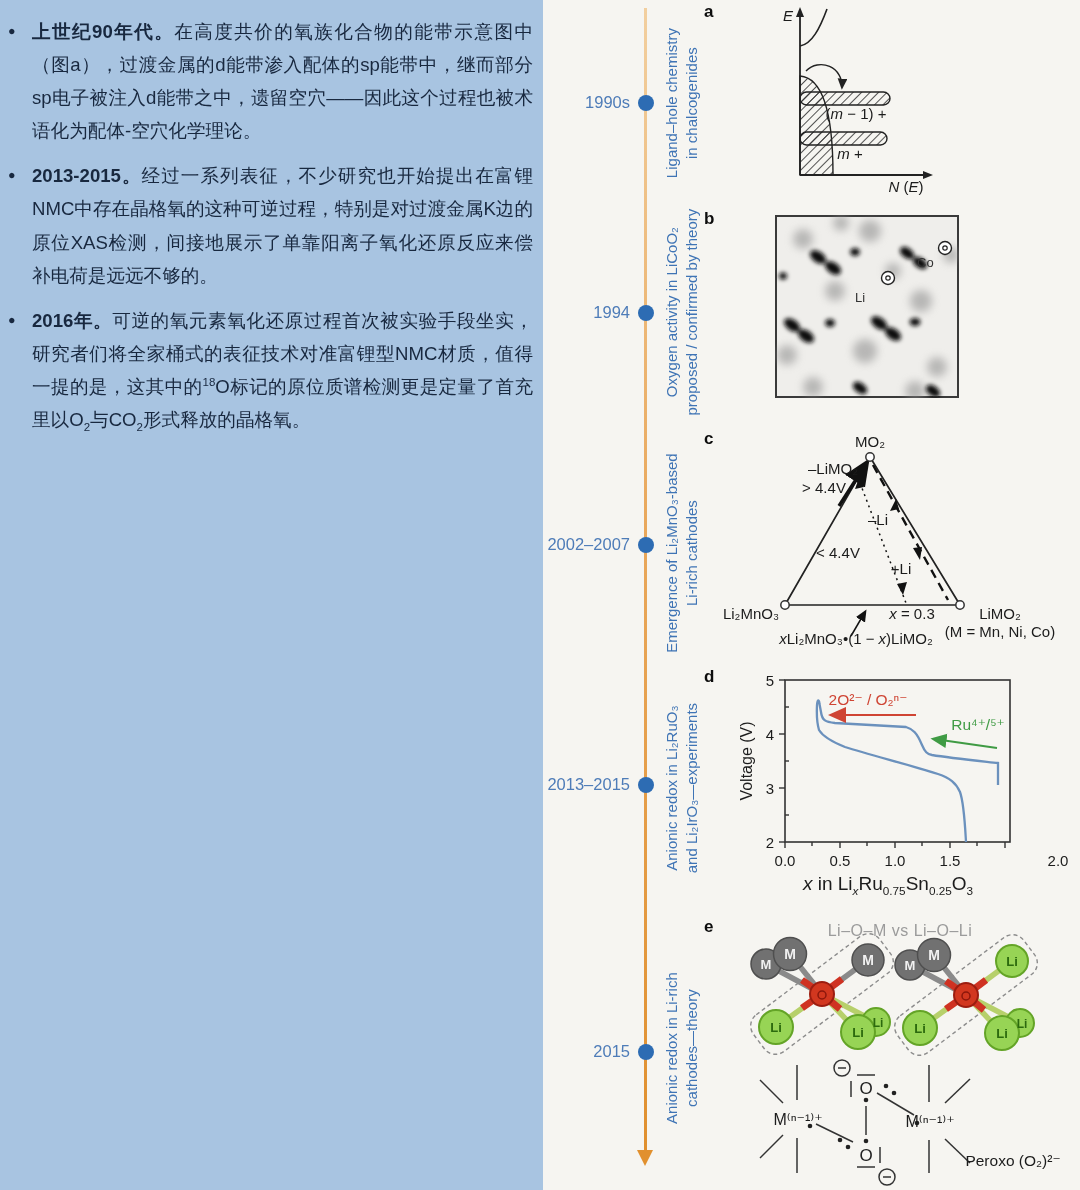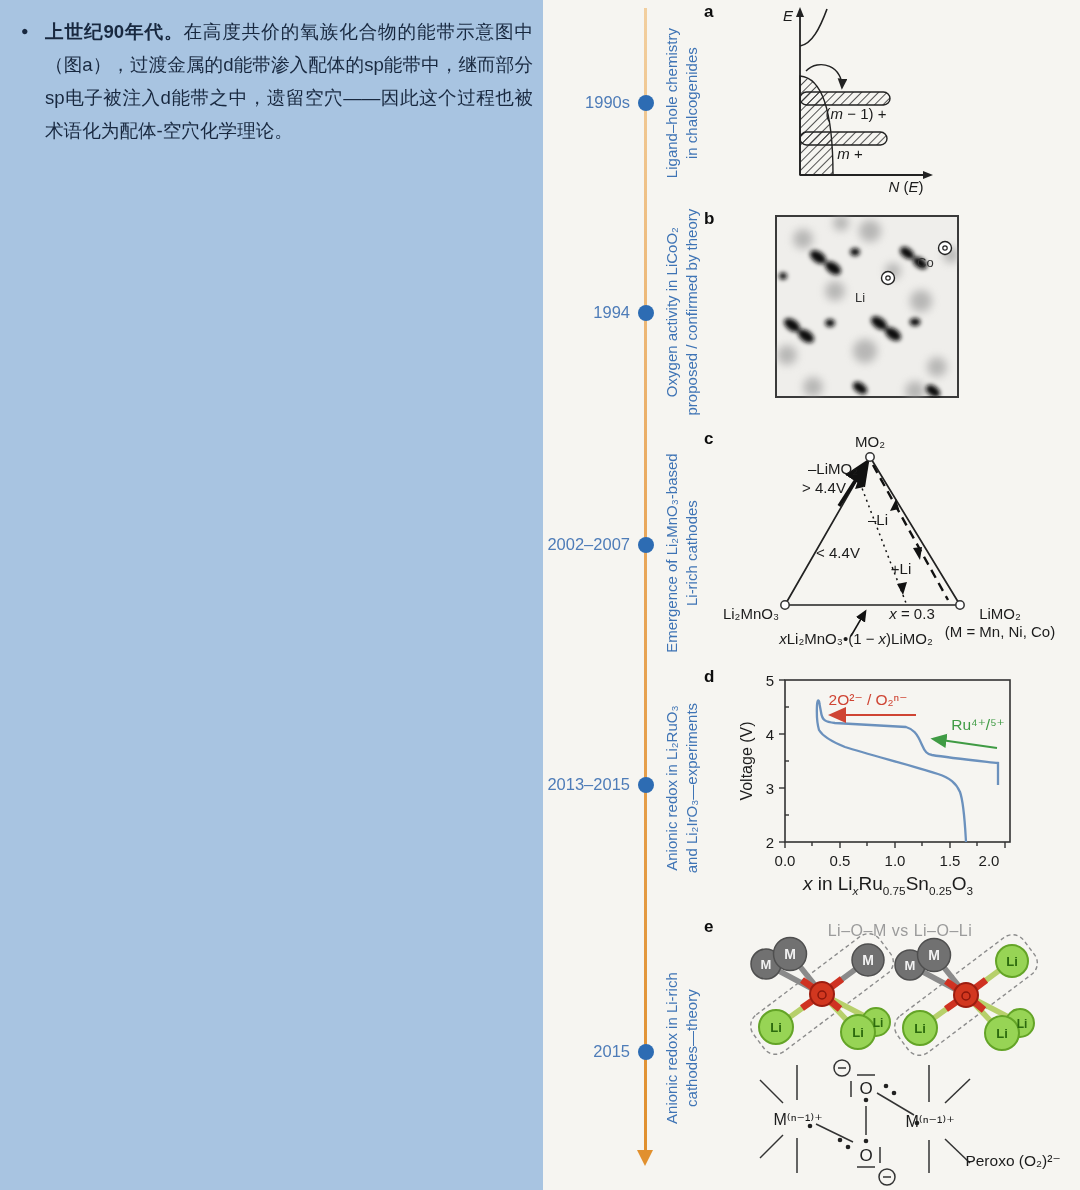--- a/index.html
+++ b/index.html
@@ -1,20 +1,20 @@
 <!DOCTYPE html>
 <html><head>
 <meta charset="utf-8">
 <style>
   html,body{margin:0;padding:0;background:#e8e8e8;}
   .page{position:relative;width:1080px;height:1190px;background:#f6f5f1;overflow:hidden;
         font-family:"Liberation Sans","DejaVu Sans",sans-serif;}
   
   .left-panel{position:absolute;left:0;top:0;width:543px;height:1190px;background:#a8c4e1;color:#18283f;overflow:hidden;}
-  ul.bullets{list-style:none;margin:0;padding:15px 10px 0 20px;}
+  ul.bullets{list-style:none;margin:0;padding:15px 10px 0 7px;}
   .bullets li{position:relative;padding-left:25px;margin-bottom:12px;font-size:18.6px;line-height:1.78;text-align:justify;}
   .bullets li::before{content:"●";position:absolute;left:1px;top:5px;font-size:12.5px;}
   .bullets b{font-weight:700;}
   sub,sup{font-size:0.62em;}
   
   .tl-line{position:absolute;left:644px;top:8px;width:3px;height:1146px;
            background:linear-gradient(#f2cf9f,#e9a85c 45%,#e0902f);}
   .tl-arrow{position:absolute;left:637px;top:1150px;width:0;height:0;
             border-left:8px solid transparent;border-right:8px solid transparent;border-top:16px solid #e1902e;}
   .tl-dot{position:absolute;width:16px;height:16px;border-radius:50%;background:#2d6cb3;left:637.5px;}
@@ -34,20 +34,22 @@
   .vlabel-rot{position:absolute;transform:translate(-50%,-50%) rotate(-90deg);white-space:nowrap;font-size:15.5px;color:#1c1c1c;}
 </style>
 </head>
 <body>
 
 <div class="page">
 
   <div class="left-panel">
     <ul class="bullets">
       <li><b>上世纪90年代。</b><span>在高度共价的氧族化合物的能带示意图中（图a），过渡金属的d能带渗入配体的sp能带中，继而部分sp电子被注入d能带之中，遗留空穴——因此这个过程也被术语化为配体-空穴化学理论。</span></li>
+      <li><b>2013-2015。</b><span>经过一系列表征，不少研究也开始提出在富锂NMC中存在晶格氧的这种可逆过程，特别是对过渡金属K边的原位XAS检测，间接地展示了单靠阳离子氧化还原反应来偿补电荷是远远不够的。</span></li>
+      <li><b>2016年。</b><span>可逆的氧元素氧化还原过程首次被实验手段坐实，研究者们将全家桶式的表征技术对准富锂型NMC材质，值得一提的是，这其中的<sup>18</sup>O标记的原位质谱检测更是定量了首充里以O<sub>2</sub>与CO<sub>2</sub>形式释放的晶格氧。</span></li>
     </ul>
   </div>
 
   <div class="tl-line"></div>
   <div class="tl-arrow"></div>
 
   <div class="tl-dot" style="top:95px"></div>
   <div class="tl-dot" style="top:305px"></div>
   <div class="tl-dot" style="top:537px"></div>
   <div class="tl-dot" style="top:777px"></div>
@@ -234,21 +236,21 @@
     <line x1="277" y1="83" x2="214" y2="74" stroke="#3f9b44" stroke-width="1.8" marker-end="url(#mGrn)"></line>
   </svg>
   <div class="c lab" style="left:770px;top:680px">5</div>
   <div class="c lab" style="left:770px;top:734px">4</div>
   <div class="c lab" style="left:770px;top:788px">3</div>
   <div class="c lab" style="left:770px;top:842px">2</div>
   <div class="c lab" style="left:785px;top:860px">0.0</div>
   <div class="c lab" style="left:840px;top:860px">0.5</div>
   <div class="c lab" style="left:895px;top:860px">1.0</div>
   <div class="c lab" style="left:950px;top:860px">1.5</div>
-  <div class="c lab" style="left:989px;top:860px">2.0</div>
+  <div class="c lab" style="left:1058px;top:860px">2.0</div>
   <div class="vlabel-rot" style="left:747px;top:761px;font-size:16px">Voltage (V)</div>
   <div class="c lab" style="left:888px;top:885px;font-size:19px"><i>x</i> in Li<sub><i>x</i></sub>Ru<sub>0.75</sub>Sn<sub>0.25</sub>O<sub>3</sub></div>
   <div class="c red-t" style="left:868px;top:700px">2O²⁻ / O₂ⁿ⁻</div>
   <div class="c green-t" style="left:978px;top:725px">Ru⁴⁺/⁵⁺</div>
 
   <svg class="panel-svg" style="left:720px;top:915px" width="360" height="275">
 
     <g transform="translate(102,79)">
       <rect x="-79" y="-23" width="158" height="46" rx="14" fill="none" stroke="#8c8c8c" stroke-width="1.4" stroke-dasharray="4 3" transform="rotate(-37)"></rect>
       <line x1="0" y1="0" x2="-56" y2="-30" stroke="#8a8a8a" stroke-width="5.5"></line>

